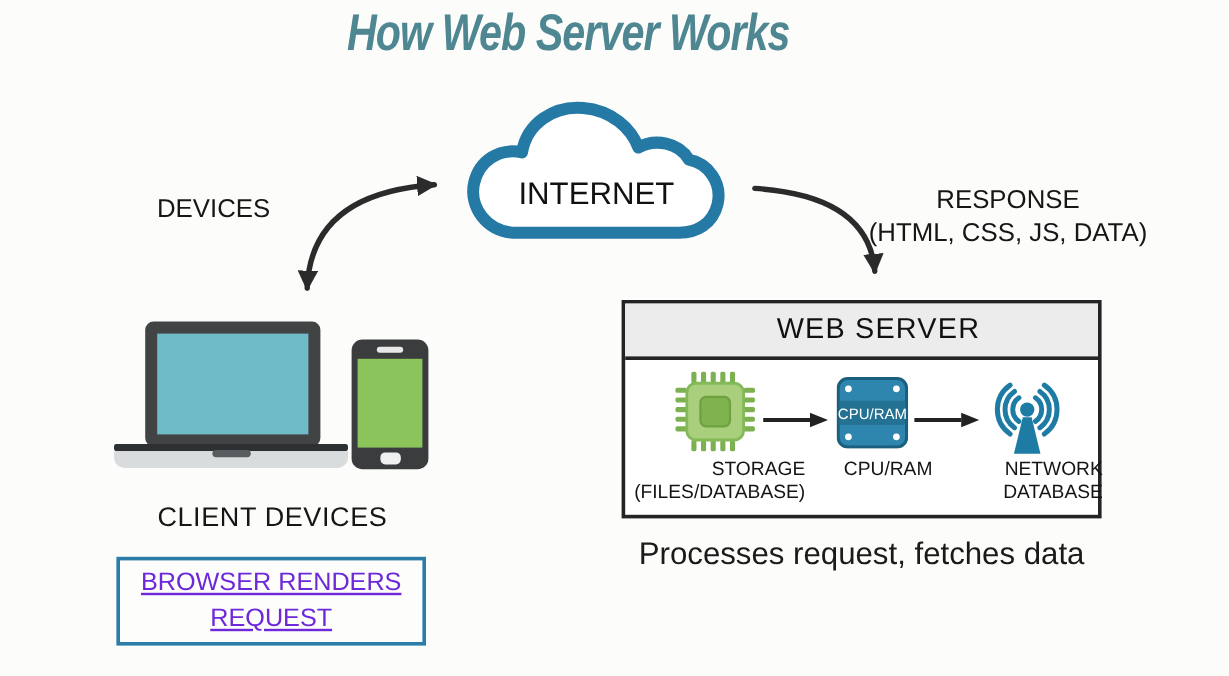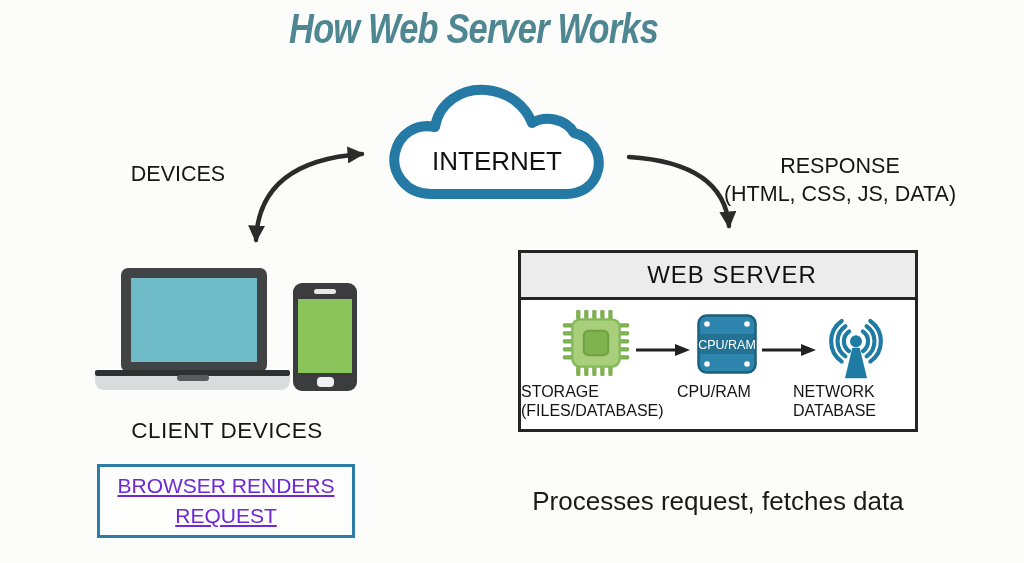--- a/index.html
+++ b/index.html
@@ -32,30 +32,30 @@
   .server-box{
     left:518px;top:250px;width:400px;height:182px;box-sizing:border-box;
     border:3px solid #242424;background:#ffffff;
   }
   .server-header{
     height:44px;background:#ececec;border-bottom:3px solid #242424;
     display:flex;align-items:center;justify-content:center;
     font-size:24px;letter-spacing:1px;color:#111;padding-left:28px;
   }
   .server-body{position:relative;height:132px;}
-  .server-col{position:absolute;text-align:left;}
+  .server-col{position:absolute;text-align:right;}
   .col-storage{left:0;top:0;width:150px;}
   .col-cpu{left:156px;top:0;width:100px;}
   .col-network{left:272px;top:0;width:126px;}
   .comp-label{font-size:16px;line-height:1.2;color:#141414;}
   .flow-arrow{position:absolute;top:42px;}
   .fa1{left:114px;} .fa2{left:240px;}
   .server-caption{
     left:518px;top:446px;width:400px;text-align:center;
-    font-size:26px;color:#1a1a1a;margin-top:40px;
+    font-size:26px;color:#1a1a1a;
   }
   svg{display:block;}
   .overlay{left:0;top:0;pointer-events:none;}
 </style>
 </head>
 <body>
 
 <div class="abs title-wrap">
   <h1>How Web Server Works</h1>
 </div>

